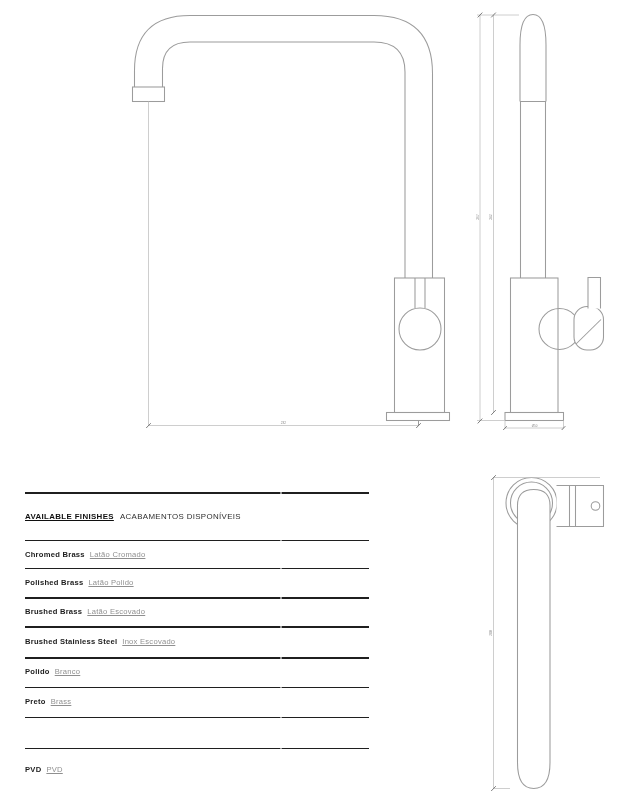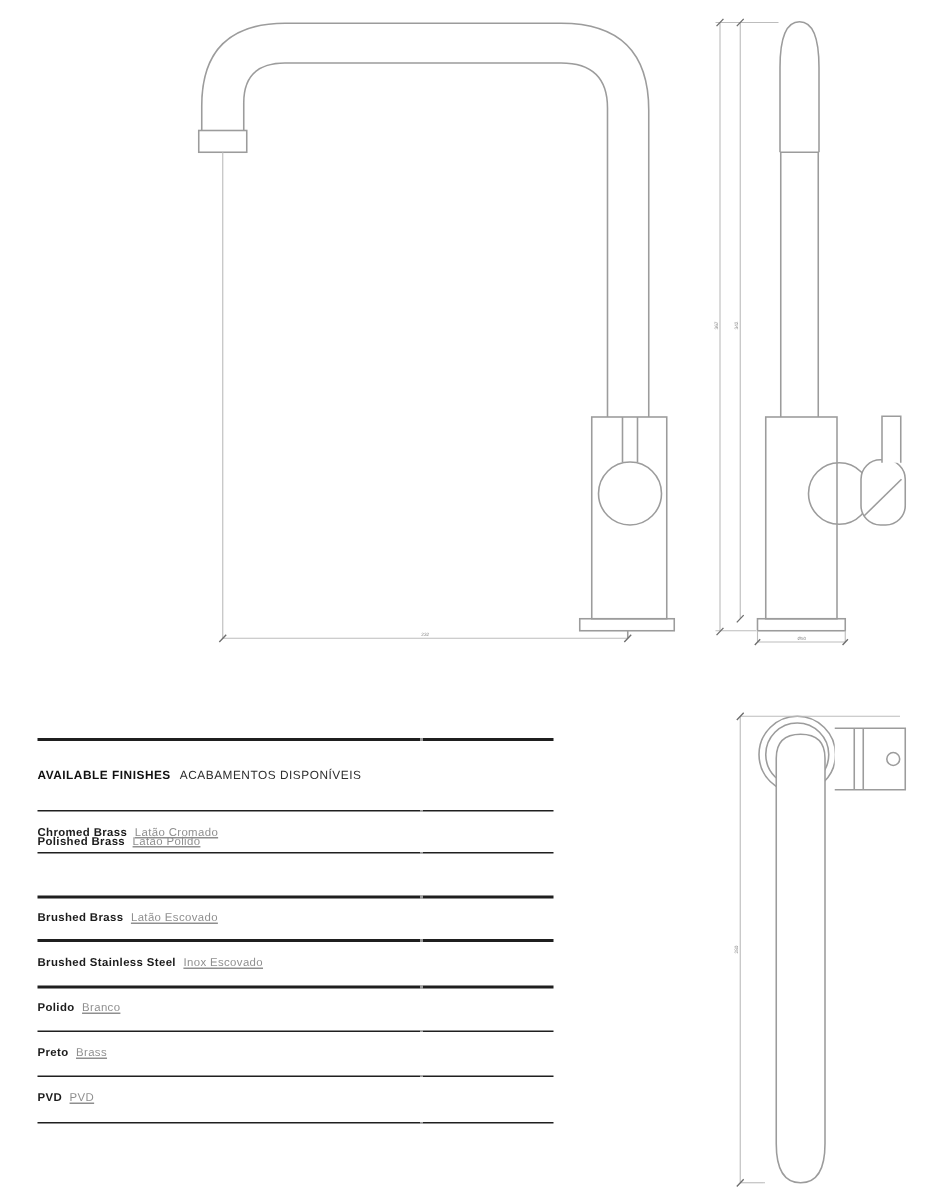--- a/index.html
+++ b/index.html
@@ -4,21 +4,21 @@
 <style>
   html,body{margin:0;padding:0;background:#fff;}
   .page{position:relative;width:623px;height:800px;background:#ffffff;overflow:hidden;
         font-family:"Liberation Sans",sans-serif;}
   svg{position:absolute;left:0;top:0;}
   .dimtext{font-family:"Liberation Sans",sans-serif;}
   
   .rule{position:absolute;left:25px;width:344px;height:1.7px;background:#1f1f1f;}
   .rule::after{content:"";position:absolute;right:87px;top:0;width:2.5px;height:100%;background:#fff;opacity:.55;}
   .fheader{position:absolute;left:25px;white-space:nowrap;font-size:7.9px;letter-spacing:.35px;color:#101010;}
-  .fheader .hen{font-weight:700;}
+  .fheader .hen{font-weight:700;text-decoration:underline;}
   .fheader .hpt{margin-left:6px;color:#2e2e2e;}
   .frow{position:absolute;left:25px;white-space:nowrap;font-size:7.6px;letter-spacing:.25px;color:#1c1c1c;}
   .fen{font-weight:700;text-align:center;}
   .fpt{color:#8f8f8f;margin-left:5px;text-decoration:underline;}
 </style>
 </head>
 <body>
 
 <div class="page">
 
@@ -88,21 +88,21 @@
     <div class="fheader" style="top:511.5px">
       <span class="hen">AVAILABLE FINISHES</span><span class="hpt">ACABAMENTOS DISPONÍVEIS</span>
     </div>
     <div class="rule" style="top:539.5px"></div>
 
     <div class="frow" style="top:549.5px">
       <span class="fen">Chromed Brass</span><span class="fpt">Latão Cromado</span>
     </div>
     <div class="rule" style="top:567.8px"></div>
 
-    <div class="frow" style="top:556px">
+    <div class="frow" style="top:578px">
       <span class="fen">Polished Brass</span><span class="fpt">Latão Polido</span>
     </div>
     <div class="rule" style="top:597px"></div>
 
     <div class="frow" style="top:607px">
       <span class="fen">Brushed Brass</span><span class="fpt">Latão Escovado</span>
     </div>
     <div class="rule" style="top:626px"></div>
 
     <div class="frow" style="top:636.5px">
@@ -113,19 +113,19 @@
     <div class="frow" style="top:667px">
       <span class="fen">Polido</span><span class="fpt">Branco</span>
     </div>
     <div class="rule" style="top:686.8px"></div>
 
     <div class="frow" style="top:696.5px">
       <span class="fen">Preto</span><span class="fpt">Brass</span>
     </div>
     <div class="rule" style="top:716.8px"></div>
 
-    <div class="frow" style="top:727px">
+    <div class="frow" style="top:765px">
       <span class="fen">PVD</span><span class="fpt">PVD</span>
     </div>
     <div class="rule" style="top:747.8px"></div>
   </div>
 
 </div>
 
 </body></html>

